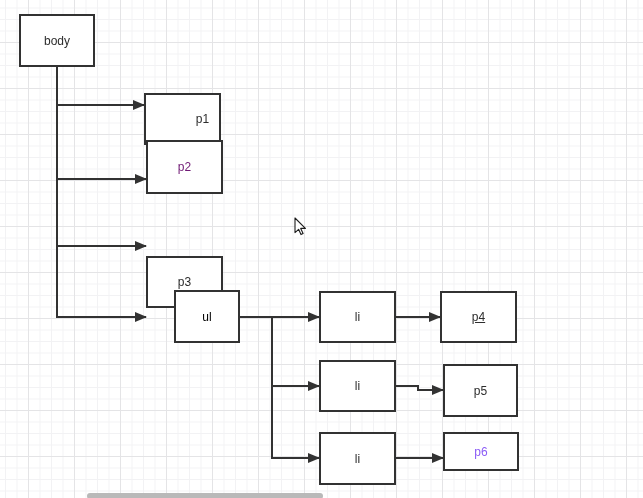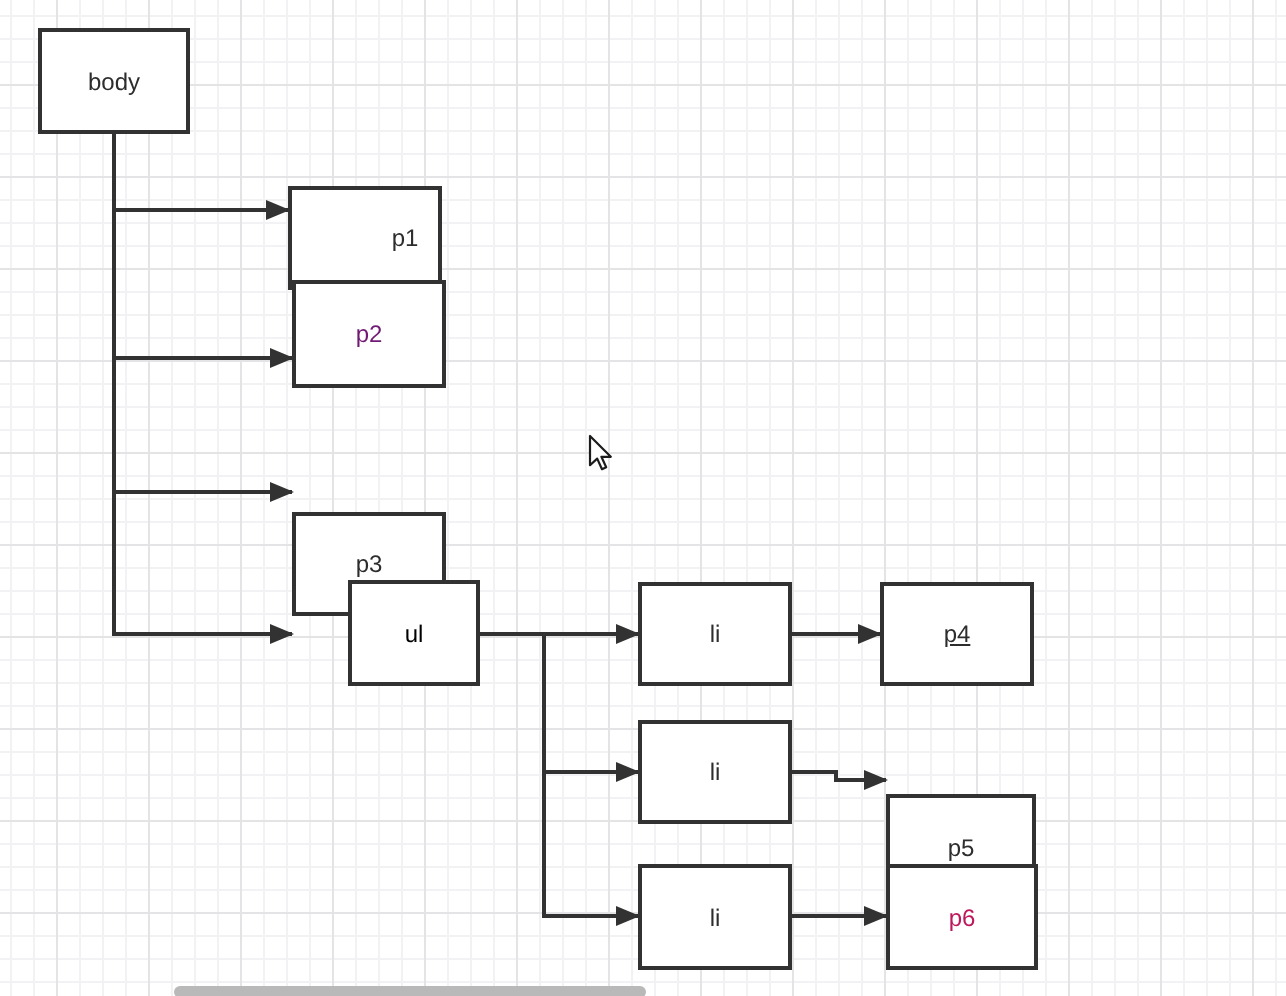--- a/index.html
+++ b/index.html
@@ -98,27 +98,27 @@
       </div>
       <div class="node" style="left: 319px; top: 291px; width: 77px; height: 52px; border-color: rgb(50, 50, 50); background: rgb(255, 255, 255); color: rgb(45, 45, 45);">
         <span>li</span>
       </div>
       <div class="node" style="left: 440px; top: 291px; width: 77px; height: 52px; border-color: rgb(50, 50, 50); background: rgb(255, 255, 255); color: rgb(45, 45, 45); text-decoration: underline;">
         <span>p4</span>
       </div>
       <div class="node" style="left: 319px; top: 360px; width: 77px; height: 52px; border-color: rgb(50, 50, 50); background: rgb(255, 255, 255); color: rgb(45, 45, 45);">
         <span>li</span>
       </div>
-      <div class="node" style="left: 443px; top: 364px; width: 75px; height: 53px; border-color: rgb(50, 50, 50); background: rgb(255, 255, 255); color: rgb(45, 45, 45); margin-top: 33px;">
+      <div class="node" style="left: 443px; top: 364px; width: 75px; height: 53px; border-color: rgb(50, 50, 50); background: rgb(255, 255, 255); color: rgb(45, 45, 45);">
         <span>p5</span>
       </div>
       <div class="node" style="left: 319px; top: 432px; width: 77px; height: 53px; border-color: rgb(50, 50, 50); background: rgb(255, 255, 255); color: rgb(45, 45, 45);">
         <span>li</span>
       </div>
-      <div class="node" style="left: 443px; top: 432px; width: 76px; height: 53px; border-color: rgb(50, 50, 50); background: rgb(255, 255, 255); color: #be185d;">
+      <div class="node" style="left: 443px; top: 432px; width: 76px; height: 39px; border-color: rgb(50, 50, 50); background: rgb(255, 255, 255); color: #8b5cf6;">
         <span>p6</span>
       </div>
     </div>
 
   <svg class="cursor" id="cursor" width="14" height="21" viewBox="0 0 14 21" style="left: 294px; top: 217px;">
     <path d="M1,1 L1,15.6 L4.6,12.3 L7,17.6 L9.1,16.6 L6.7,11.4 L11.4,11.4 Z" fill="#ffffff" stroke="#1c1c1c" stroke-width="1.1" stroke-linejoin="round"></path>
   </svg>
 
   <div class="scroll-thumb" id="scroll-thumb" style="left: 87px; top: 493px; width: 236px; height: 6px; background: rgb(185, 185, 185);"></div>
 

